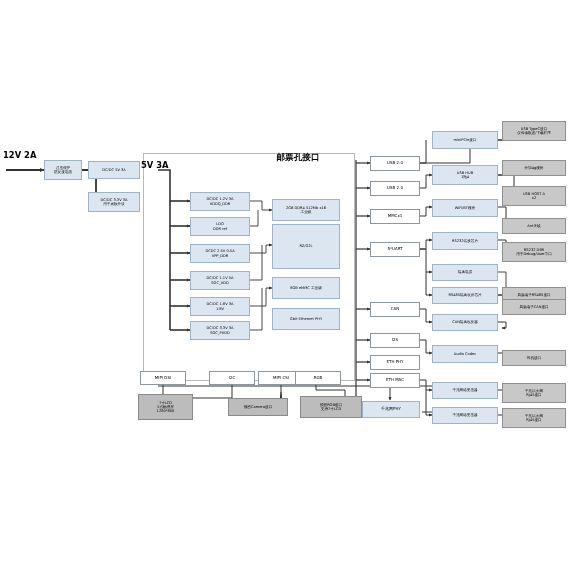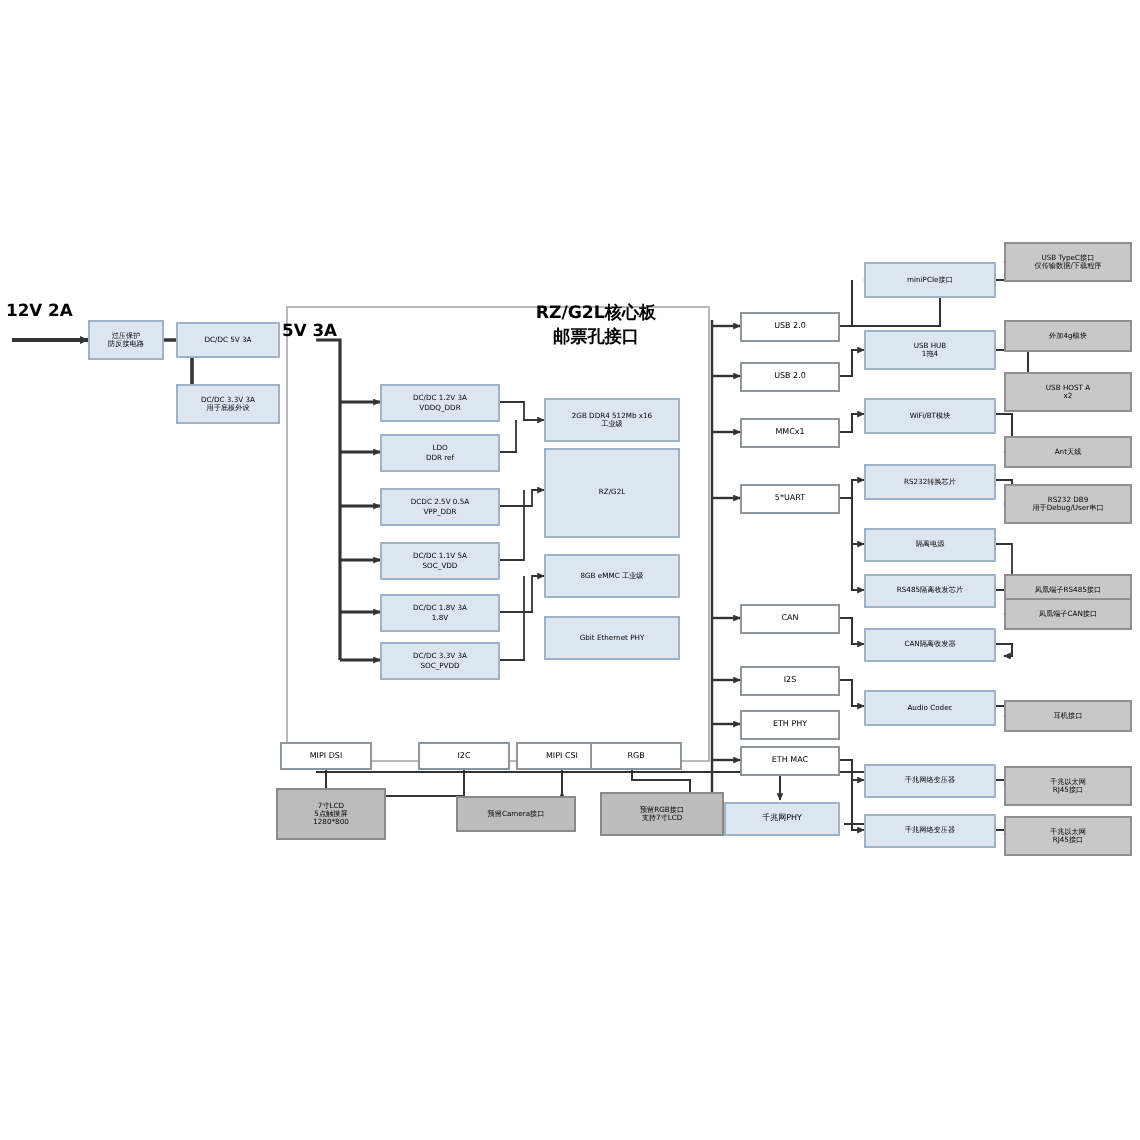--- a/index.html
+++ b/index.html
@@ -109,21 +109,20 @@
       <path d="M281,398 L281,394" stroke-width="1.0"></path>
       <path d="M281,408 L281,396" stroke-width="1.0" marker-end="url(#ahs)"></path>
 
       <path d="M422,412 L432,412" stroke-width="1.0"></path>
     </g>
   </svg>
 
   <div class="region" style="left:143px;top:153px;width:212px;height:228px;"></div>
 
   <div class="title" style="left:223px;top:152px;width:150px;">
-    <div>RZ/G2L核心板</div>
     <div>邮票孔接口</div>
   </div>
 
   <div class="pwrlbl" style="left:3px;top:150px;">12V 2A</div>
   <div class="pwrlbl" style="left:141px;top:160px;">5V 3A</div>
 
   <div class="box blue t5 cell" style="left:44px;top:160px;width:38px;height:20px;flex-direction:column;">
     <span>过压保护</span>
     <span>防反接电路</span>
   </div>

